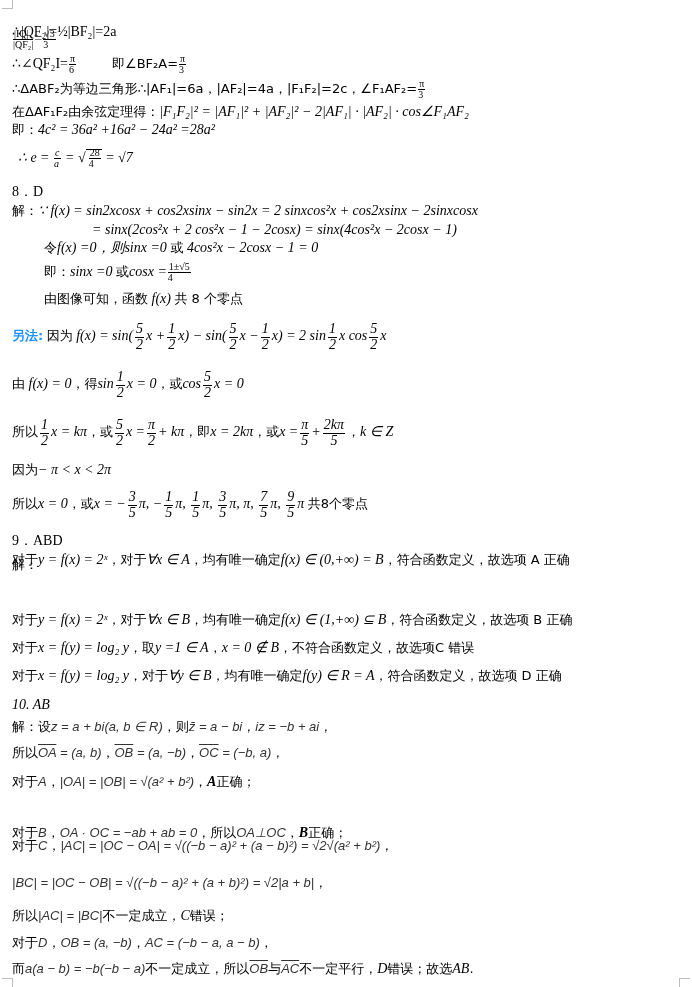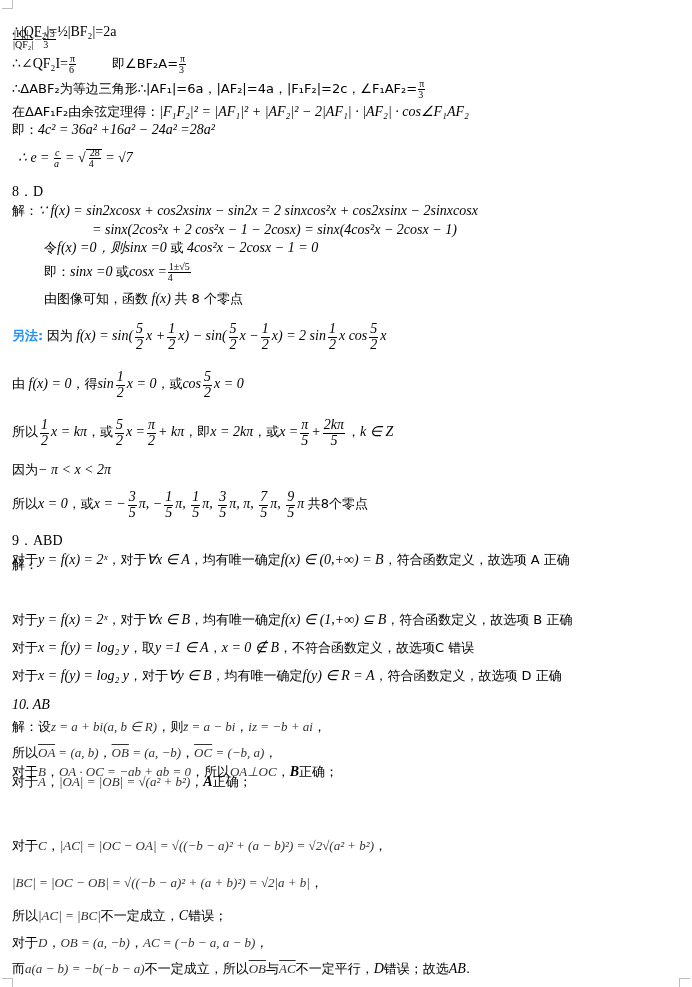--- a/index.html
+++ b/index.html
@@ -9,21 +9,21 @@
     color: #000; font-size: 14px;
   }
   .corner { position: absolute; border-color: #bdbdbd; border-style: solid; width: 10px; height: 10px; }
   .corner.tl { left: 2px; top: -2px; border-width: 0 1px 1px 0; }
   .corner.bl { left: 2px; bottom: -2px; border-width: 1px 1px 0 0; }
   .corner.br { right: 2px; bottom: -2px; border-width: 1px 0 0 1px; }
   .line { position: absolute; left: 12px; white-space: nowrap; line-height: 1.1; }
   .ind { left: 44px; }
   .ind2 { left: 84px; margin-left: 8px; }
   .m { font-style: italic; font-family: "Liberation Serif", serif; }
-  .mg { font-style: italic; font-family: Liberation Serif, serif; color: #333; font-size: 13px; }
+  .mg { font-style: italic; font-family: Liberation Sans, sans-serif; color: #333; font-size: 13px; }
   .cn { font-family: "DejaVu Sans", sans-serif; font-size: 13px; }
   .blue { color: #1e90ff; font-weight: bold; font-family: "DejaVu Sans", sans-serif; font-size: 13px; }
   .frac { display: inline-block; vertical-align: middle; text-align: left; font-size: 10px; line-height: 1; margin: 0 1px; }
   .frac > span { display: block; }
   .frac > span.num { border-bottom: 1px solid #000; padding: 0 1px; }
   .fracL { display: inline-block; vertical-align: middle; text-align: center; font-size: 14px; line-height: 1.05; margin: 0 2px; font-style: italic; }
   .fracL > span { display: block; }
   .fracL > span.num { border-bottom: 1px solid #000; padding: 0 1px; }
   .vec { text-decoration: overline; font-style: italic; }
   .sqrt { border-top: 1px solid #000; padding-left: 2px; }
@@ -126,21 +126,21 @@
 </div>
 <div class="line" style="top:719px">
   <span class="cn">解：设</span><span class="mg">z = a + bi(a, b ∈ R)</span><span class="cn">，则</span><span class="mg">z̄ = a − bi</span><span class="cn">，</span><span class="mg">iz = −b + ai</span><span class="cn">，</span>
 </div>
 <div class="line" style="top:745px">
   <span class="cn">所以</span><span class="mg vec">OA</span><span class="mg"> = (a, b)</span><span class="cn">，</span><span class="mg vec">OB</span><span class="mg"> = (a, −b)</span><span class="cn">，</span><span class="mg vec">OC</span><span class="mg"> = (−b, a)</span><span class="cn">，</span>
 </div>
 <div class="line" style="top:774px">
   <span class="cn">对于</span><span class="mg">A</span><span class="cn">，</span><span class="mg">|OA| = |OB| = √(a² + b²)</span><span class="cn">，</span><span class="m" style="font-weight:bold">A</span><span class="cn">正确；</span>
 </div>
-<div class="line" style="top:764px">
+<div class="line" style="top:825px">
   <span class="cn">对于</span><span class="mg">B</span><span class="cn">，</span><span class="mg">OA · OC = −ab + ab = 0</span><span class="cn">，所以</span><span class="mg">OA⊥OC</span><span class="cn">，</span><span class="m" style="font-weight:bold">B</span><span class="cn">正确；</span>
 </div>
 <div class="line" style="top:838px">
   <span class="cn">对于</span><span class="mg">C</span><span class="cn">，</span><span class="mg">|AC| = |OC − OA| = √((−b − a)² + (a − b)²) = √2√(a² + b²)</span><span class="cn">，</span>
 </div>
 <div class="line" style="top:875px">
   <span class="mg">|BC| = |OC − OB| = √((−b − a)² + (a + b)²) = √2|a + b|</span><span class="cn">，</span>
 </div>
 <div class="line" style="top:908px">
   <span class="cn">所以</span><span class="mg">|AC| = |BC|</span><span class="cn">不一定成立，</span><span class="m">C</span><span class="cn">错误；</span>

